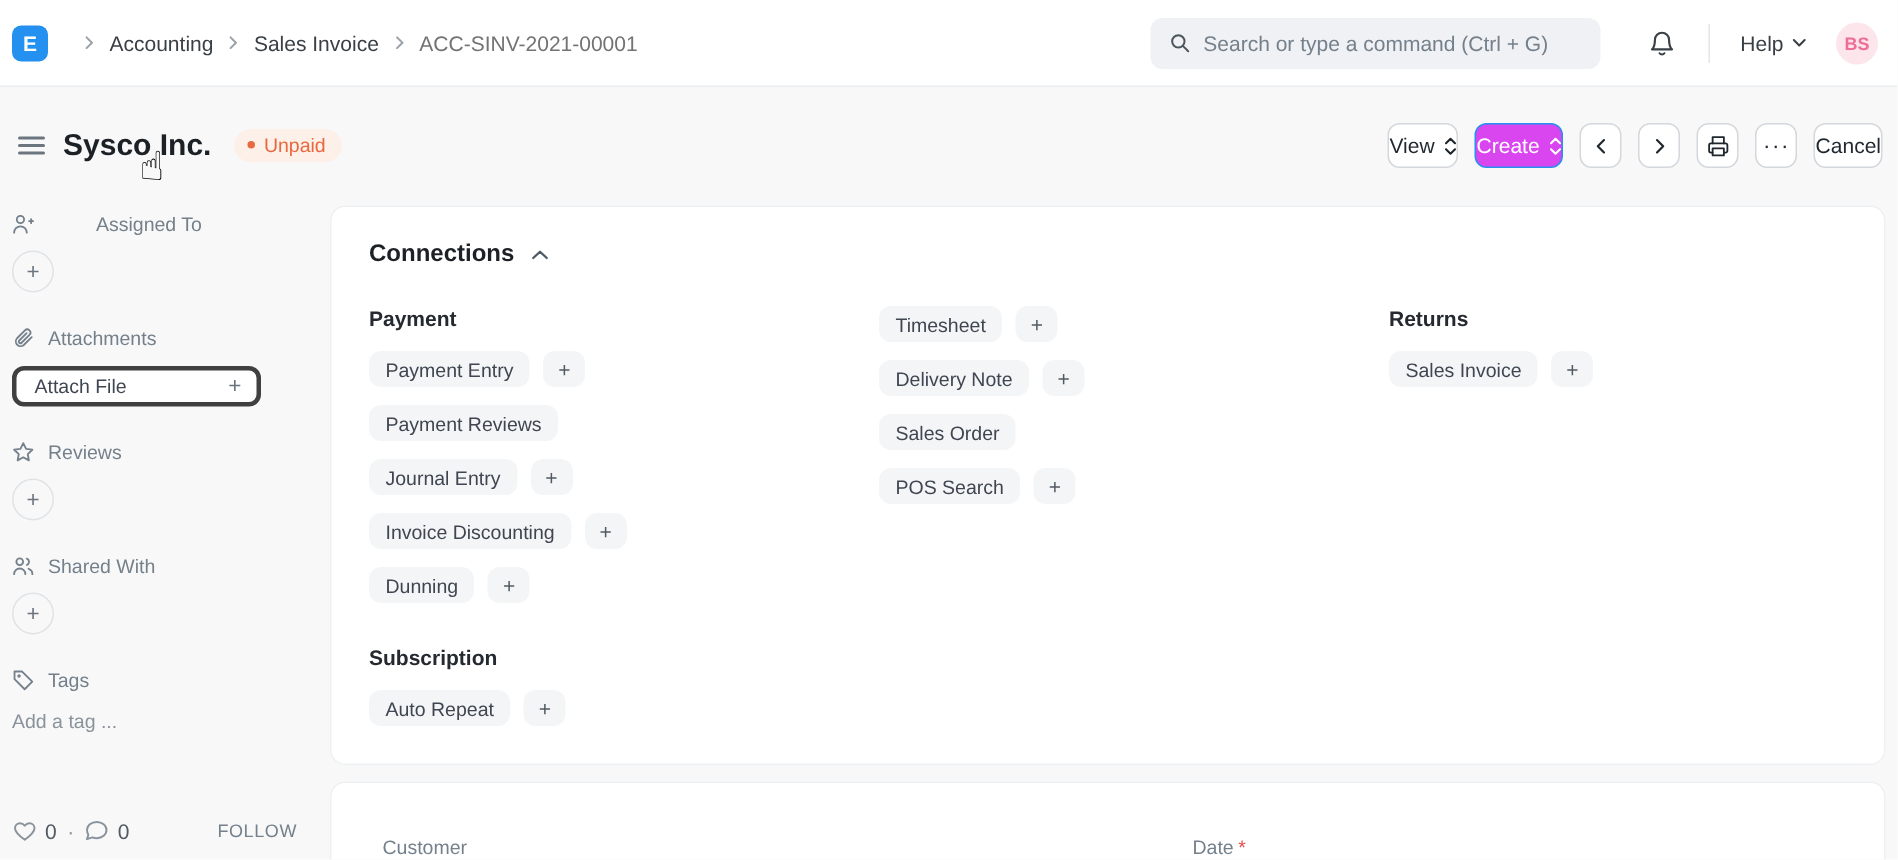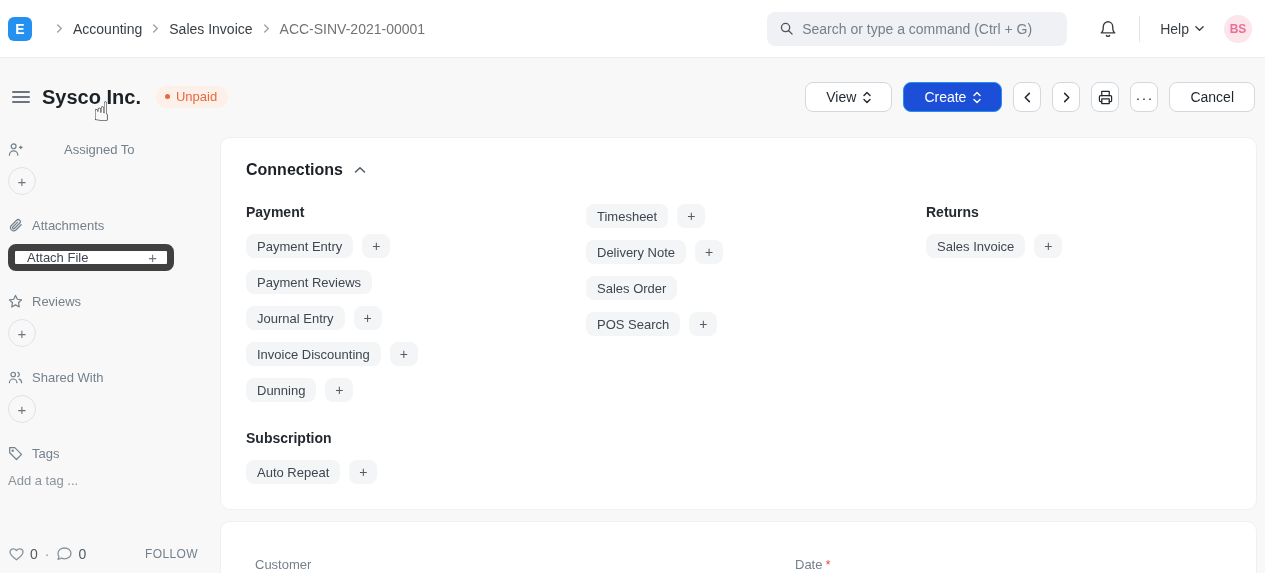--- a/index.html
+++ b/index.html
@@ -35,33 +35,33 @@
 
   
   .titlerow{position:absolute;top:82px;left:8px;right:10px;height:30px;display:flex;align-items:center;}
   .menu-btn{background:none;border:none;cursor:pointer;color:#6c7680;padding:4px;margin-right:8px;}
   .page-title{font-size:20px;font-weight:700;color:#1c2126;cursor:pointer;}
   .status-badge{margin-left:15px;background:#fdf0e8;color:#e8683f;font-size:13px;font-weight:500;
     border-radius:12px;padding:3px 11px 4px 9px;display:flex;align-items:center;gap:6px;}
   .status-dot{width:5px;height:5px;border-radius:50%;background:#e8683f;}
   .actions{margin-left:auto;display:flex;align-items:center;gap:11px;}
   .btn{height:30px;border-radius:8px;border:1px solid #d4d8dd;background:#fff;font-size:14px;
-    color:#1f272e;display:flex;align-items:center;gap:7px;padding:0 20px;cursor:pointer;font-family:inherit;}
+    color:#1f272e;display:flex;align-items:center;gap:7px;padding:0 0;cursor:pointer;font-family:inherit;}
   .btn.icon-only{width:28px;padding:0;justify-content:center;color:#1f272e;}
-  .btn.primary{background:#1d4ed8;border-color:#2490ef;color:#fff;}
+  .btn.primary{background:#d946ef;border-color:#2490ef;color:#fff;}
   .dots{font-size:15px;letter-spacing:1px;color:#1f272e;line-height:1;}
 
   
   .sidebar{position:absolute;left:8px;top:135px;width:192px;}
   .side-label{display:flex;align-items:center;gap:9px;font-size:13px;font-weight:500;color:#74808b;height:16px;}
   .side-label .ic{color:#74808b;}
   .circle-add{width:28px;height:28px;border-radius:50%;border:1px solid #dfe3e7;background:transparent;
     color:#6c7680;font-size:15px;display:flex;align-items:center;justify-content:center;cursor:pointer;
     margin:10px 0 22px 0;}
-  .attach-btn{width:166px;height:27px;border-radius:8px;border:7px solid #404040;background:#fff;
+  .attach-btn{width:166px;height:27px;border-radius:8px;border:3px solid #404040;background:#fff;
     display:flex;align-items:center;font-size:13px;color:#3f4652;padding:0 10px 0 12px;cursor:pointer;
     margin:11px 0 22px 0;font-family:inherit;}
   .attach-btn .plus-sign{margin-left:auto;color:#6c7680;font-size:15px;}
   .add-tag{font-size:13px;color:#8a939c;margin-top:12px;cursor:pointer;}
 
   
   .footer{position:absolute;left:8px;top:546px;width:190px;display:flex;align-items:center;
     font-size:14px;color:#525b63;}
   .footer .ic{color:#8a939c;margin-right:5px;cursor:pointer;}
   .footer .count{margin-right:7px;}

